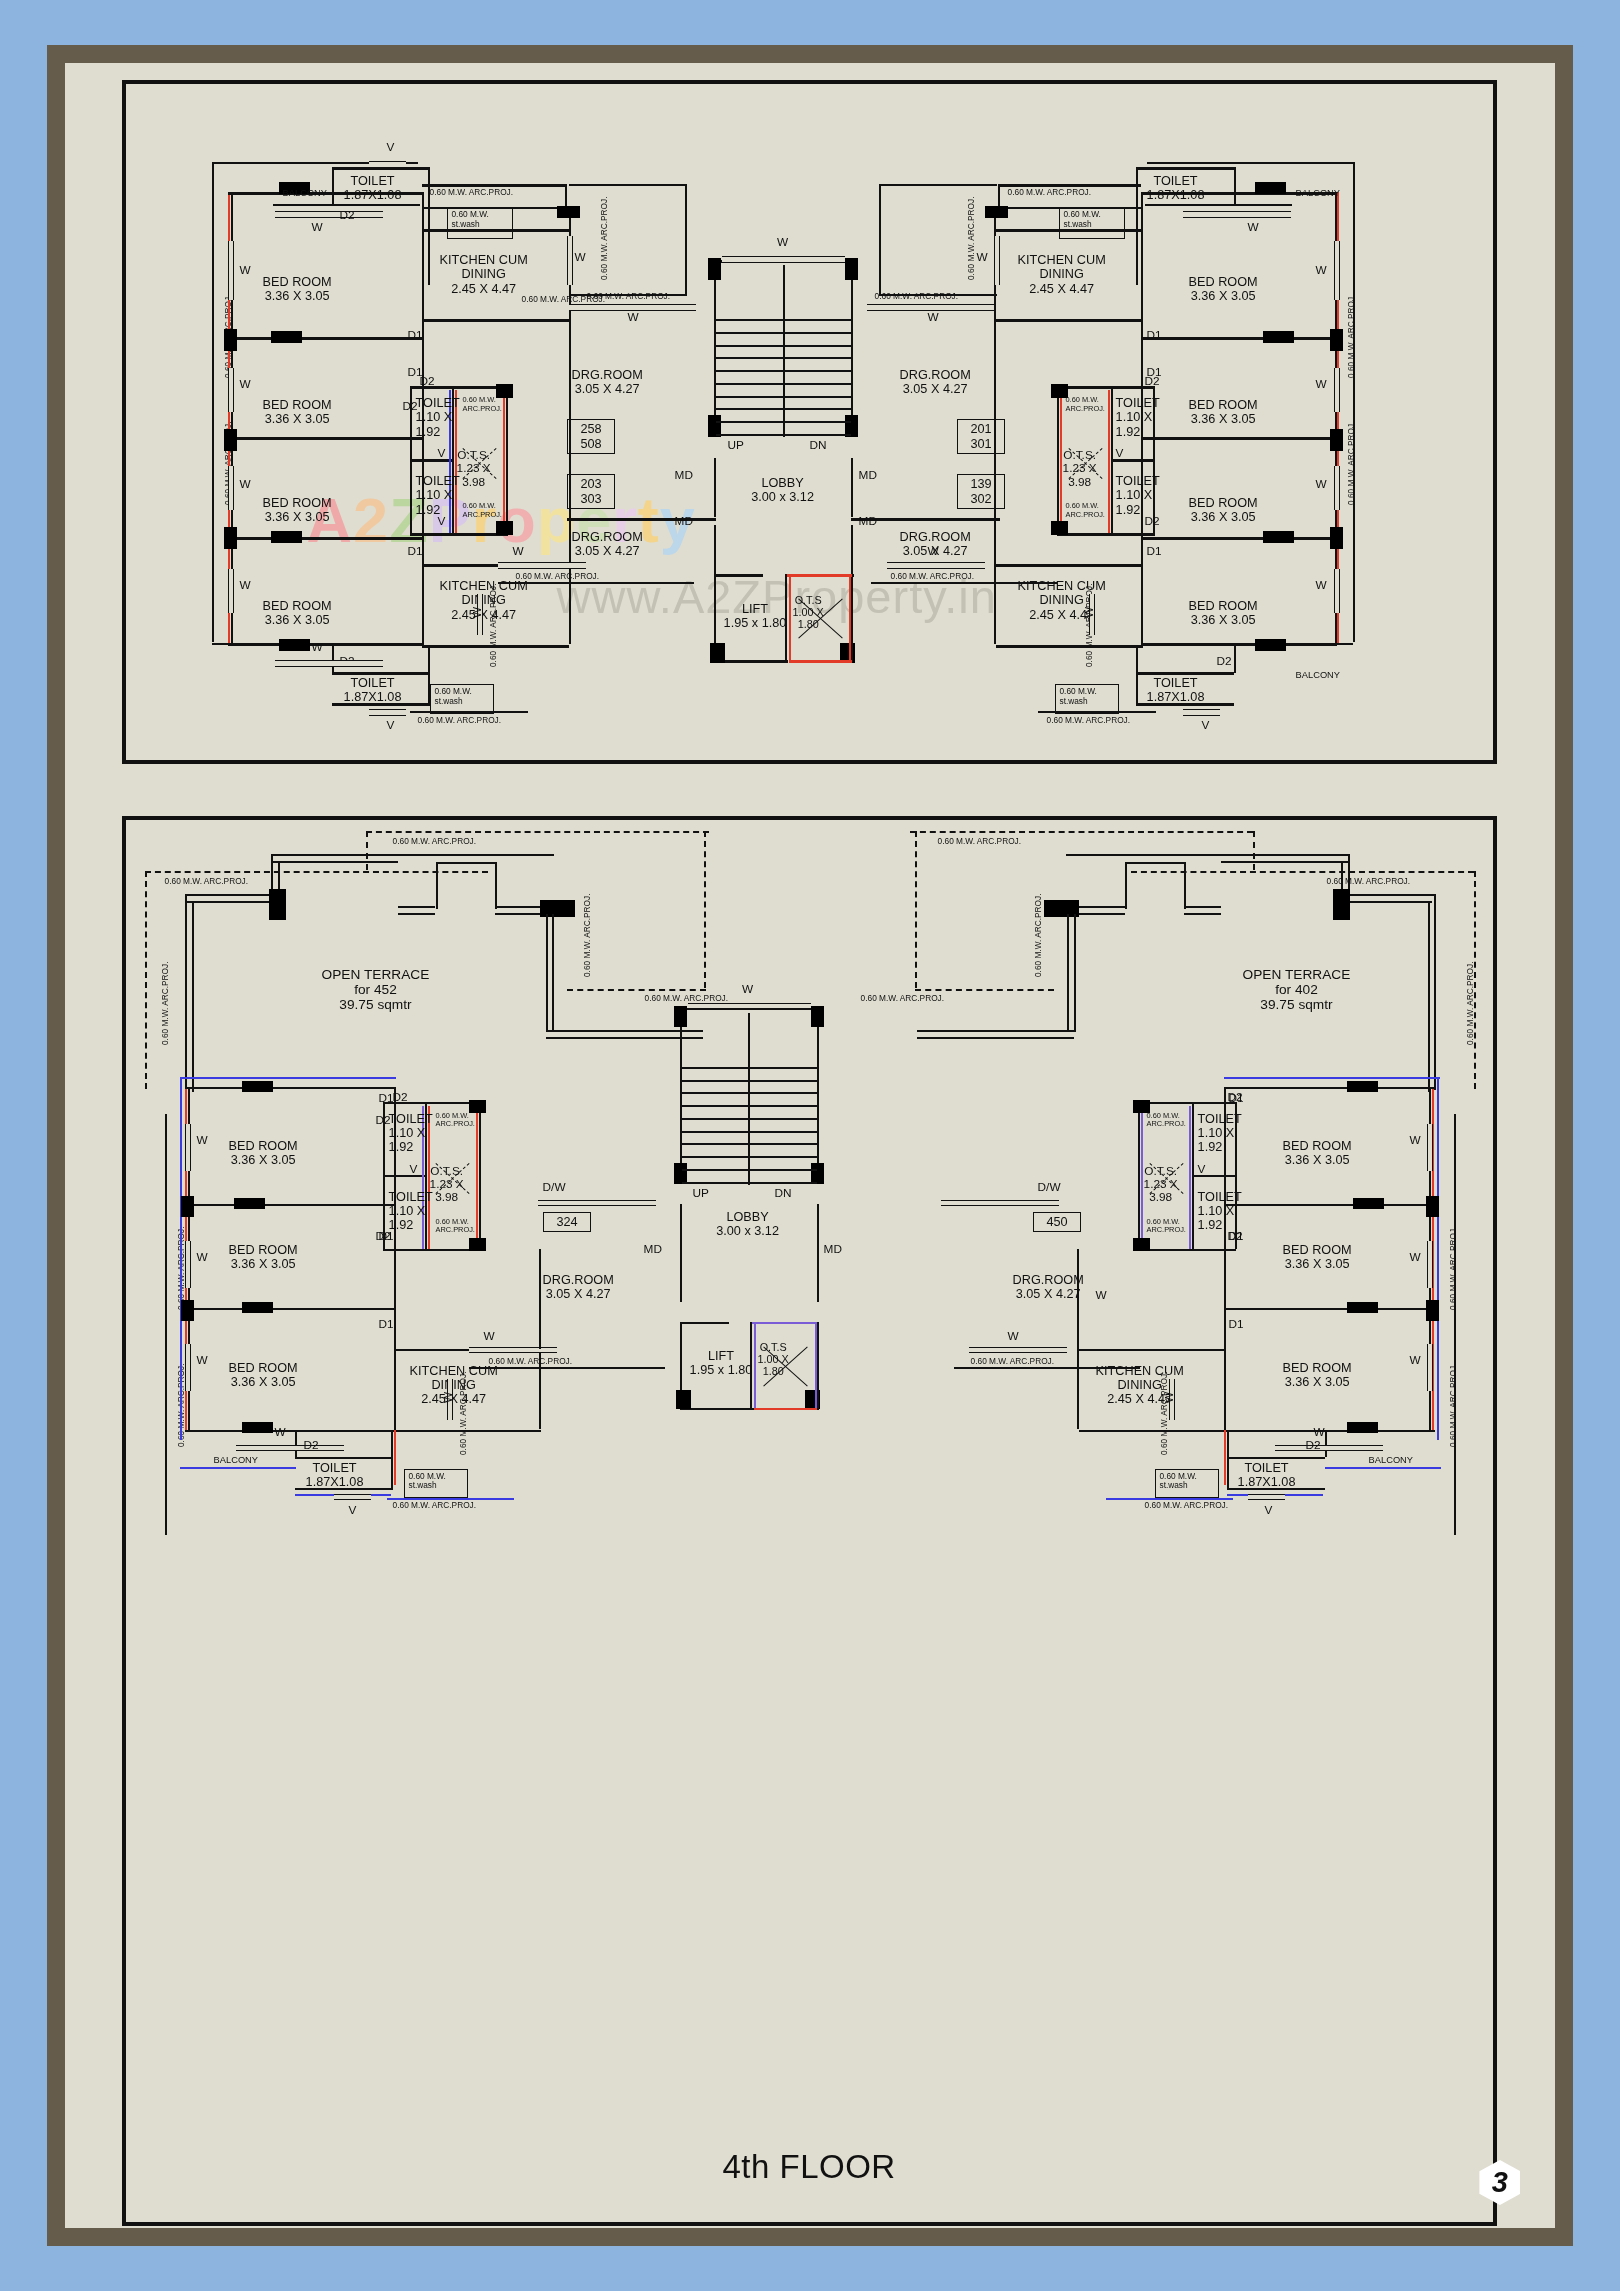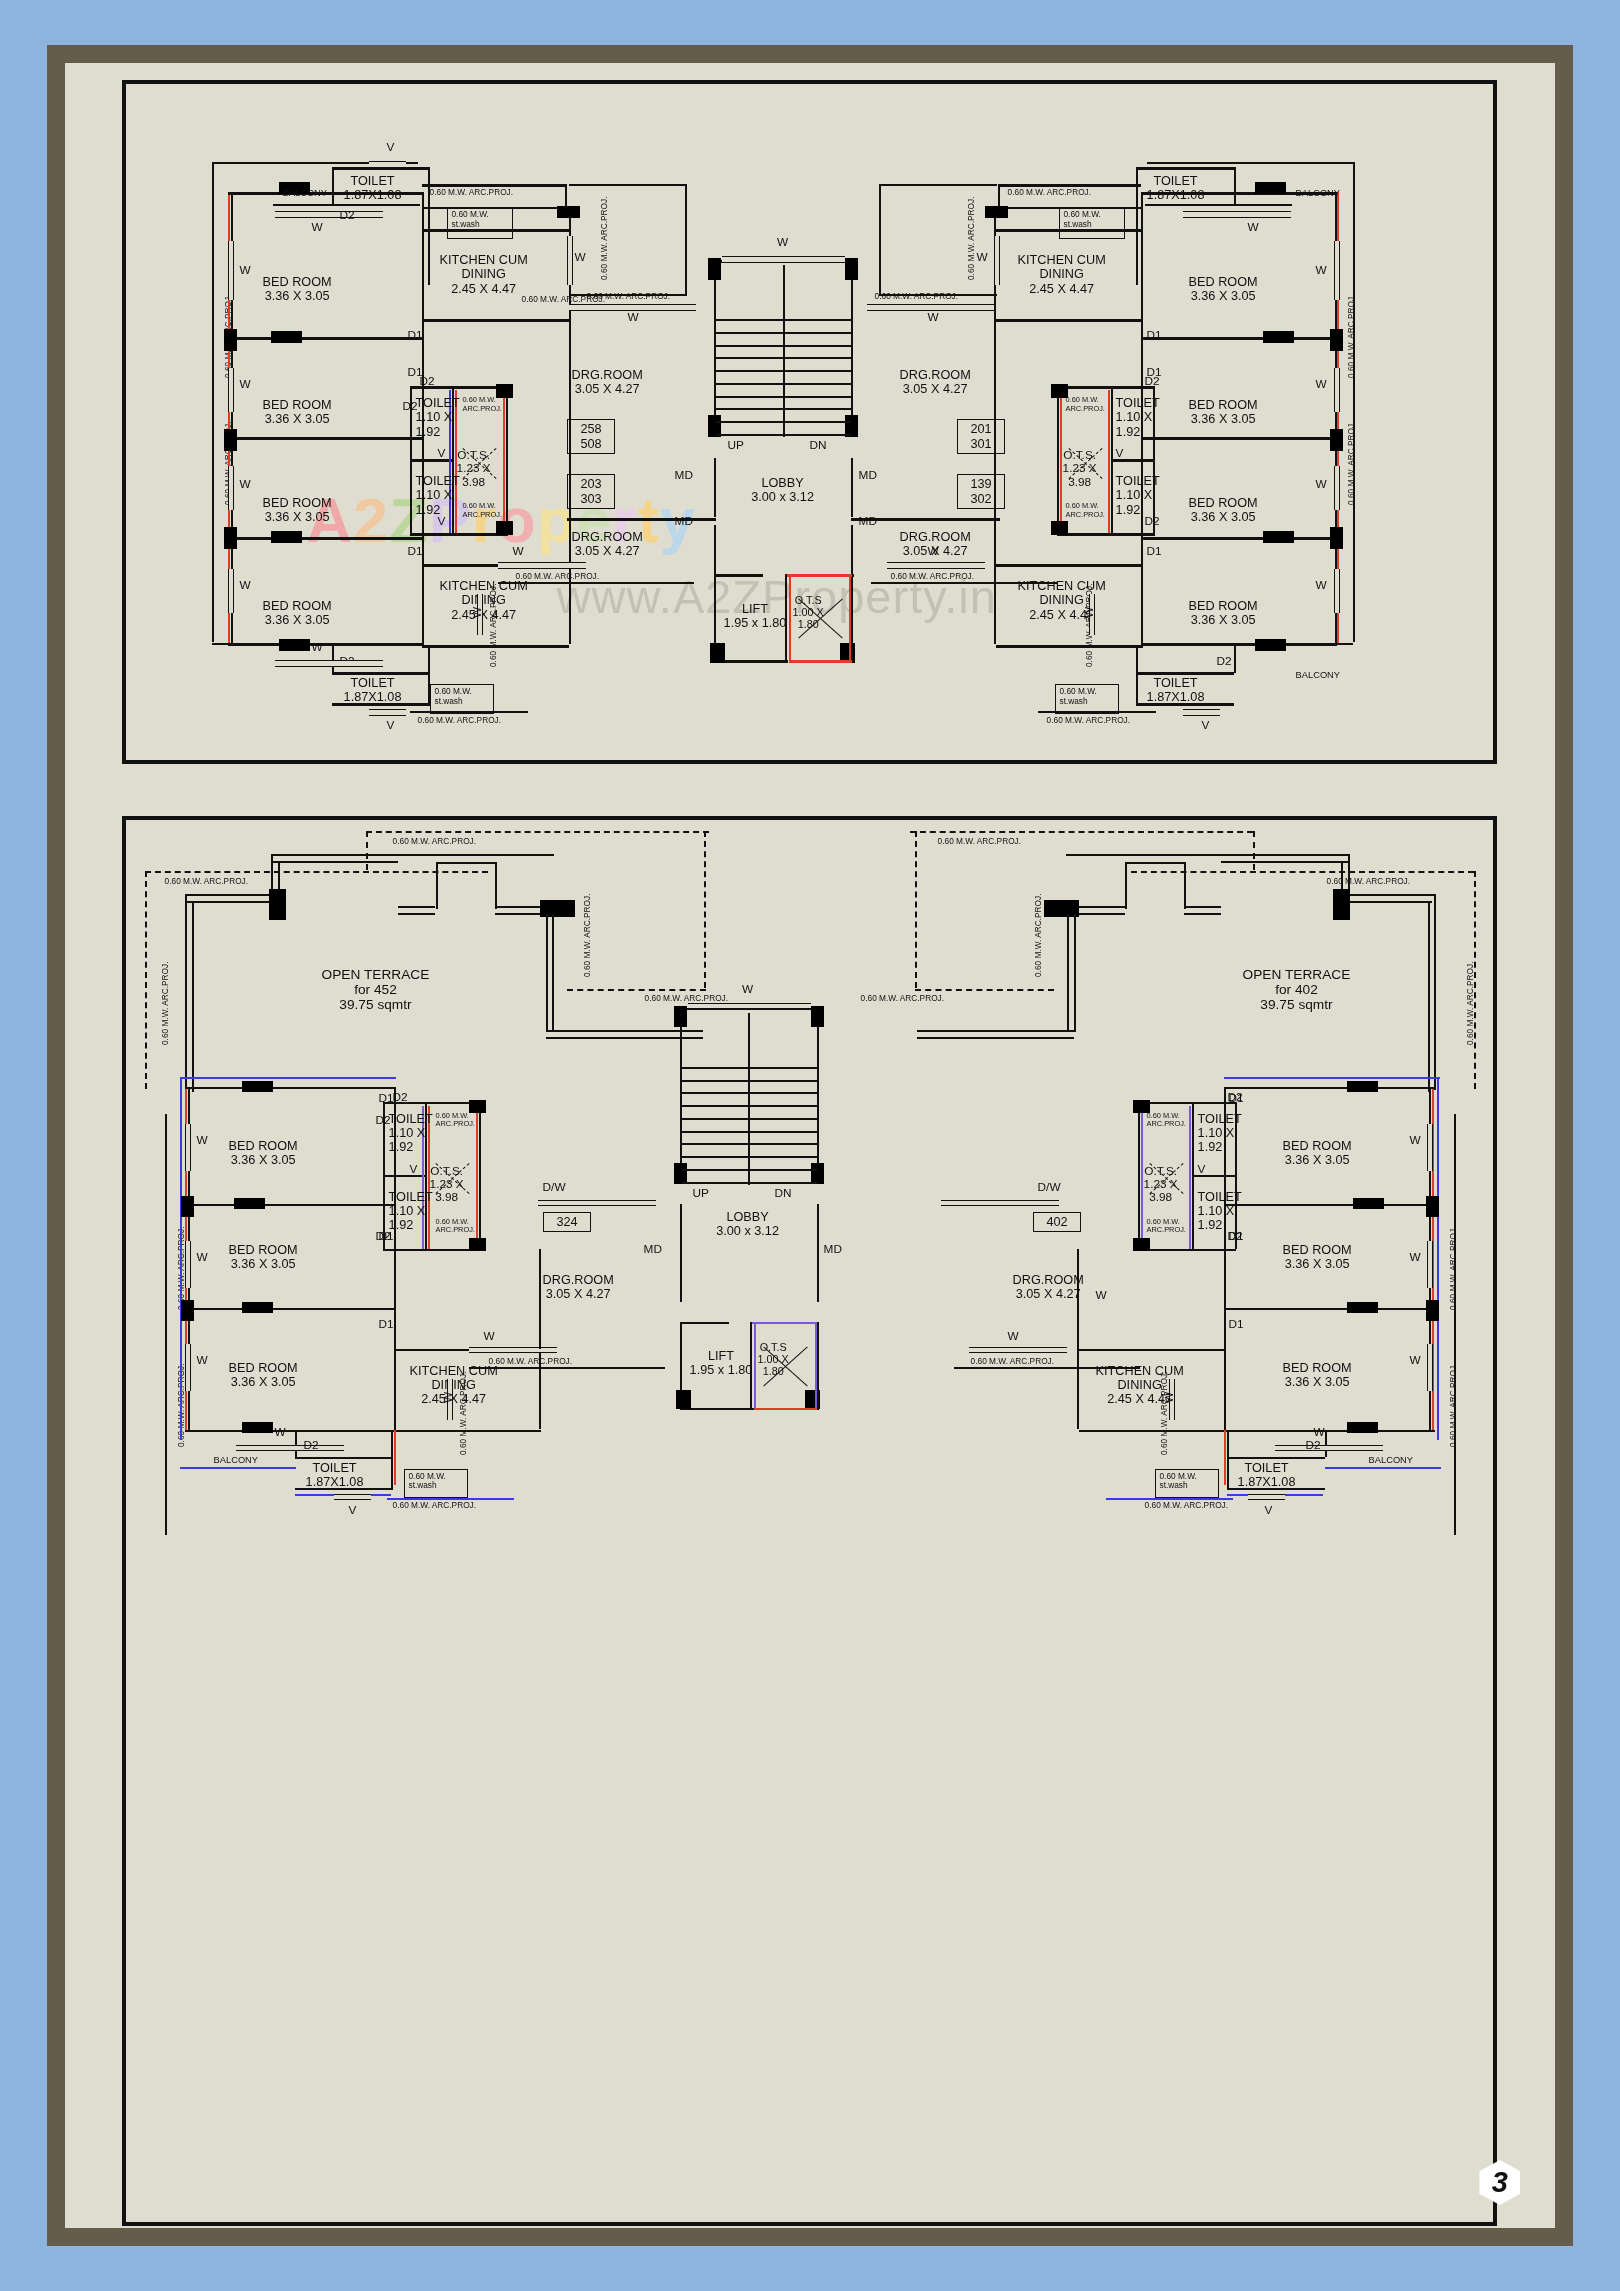--- a/index.html
+++ b/index.html
@@ -896,26 +896,27 @@
        <span>0.60 M.W.</span><br>
        <span>ARC.PROJ.</span>
      </div>
 
      <div class="ln v2" style="left:951px;top:429px;height:100px;"></div>
      <div class="lbl rm" style="left:887px;top:453px;">
        <b>DRG.ROOM</b>
        <b>3.05 X 4.27</b>
      </div>
      <div class="box" style="left:907px;top:392px;width:39px;">
-       <span>402</span>
+       <span>450</span>
      </div>
      <div class="lbl md" style="left:912px;top:361px;">D/W</div>
      <div class="wsl purple" style="left:815px;top:380px;width:118px;background:#dfddd0;border-color:#111;"></div>
      <div class="lbl md" style="left:970px;top:469px;">W</div>
 
+     <div class="title" style="top:1328px;">4th FLOOR</div>
     </div>
    </div>
 
    <div class="pgnum">
      <span>3</span>
    </div>
 
   </div>
  </div>
 </div>

